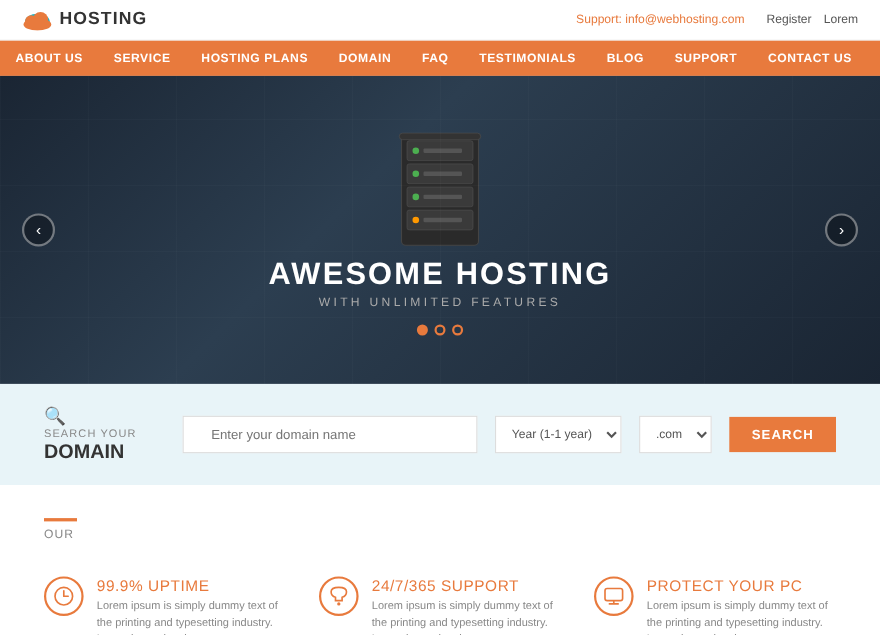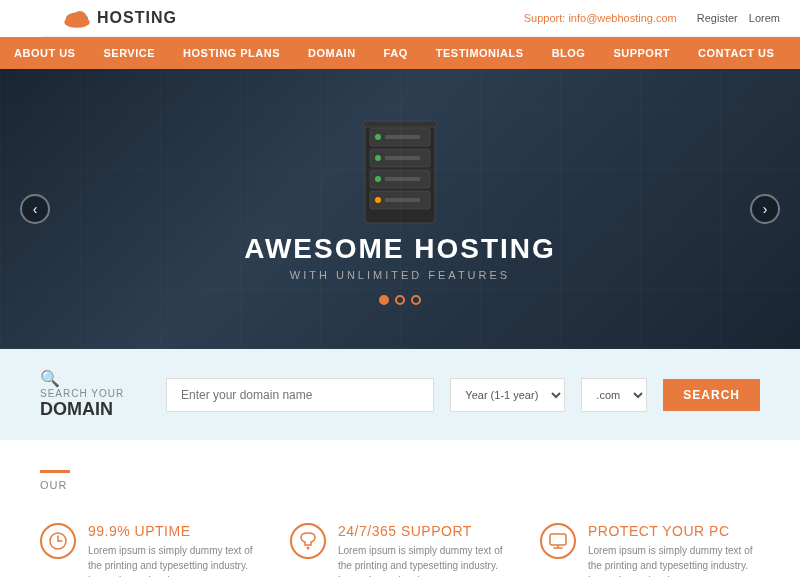--- a/index.html
+++ b/index.html
@@ -6,21 +6,20 @@
     body { font-family: Arial, sans-serif; font-size: 12px; color: #333; width: 800px; overflow-x: hidden; }
 
     
     .header {
       display: flex;
       align-items: center;
       justify-content: space-between;
       padding: 8px 20px;
       background: #fff;
       border-bottom: 1px solid #eee;
-      margin-left: 43px;
     }
     .logo {
       display: flex;
       align-items: center;
       gap: 6px;
     }
     .logo-icon {
       width: 28px;
       height: 20px;
     }
@@ -158,21 +157,21 @@
       letter-spacing: 1px;
     }
     .domain-label .label-bottom {
       font-size: 18px;
       font-weight: bold;
       color: #333;
       text-transform: uppercase;
     }
     .domain-input {
       flex: 1;
-      padding: 9px 14px;
+      padding: 9px 25px;
       border: 1px solid #ddd;
       background: #fff;
       font-size: 12px;
       color: #aaa;
       outline: none;
     }
     .domain-select {
       padding: 9px 10px;
       border: 1px solid #ddd;
       background: #fff;

